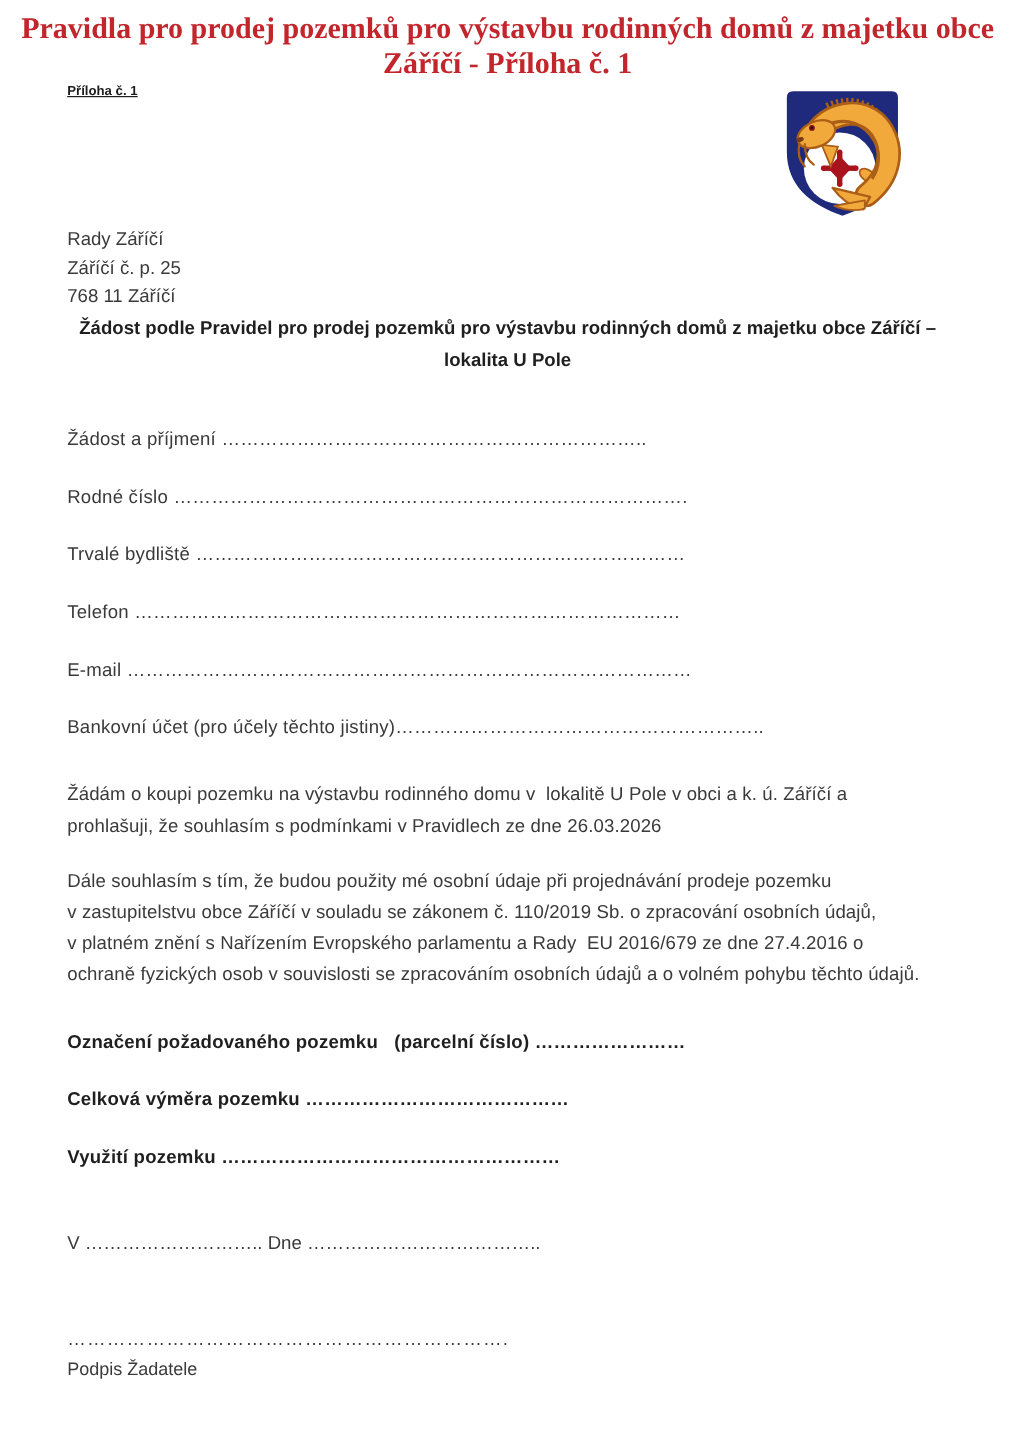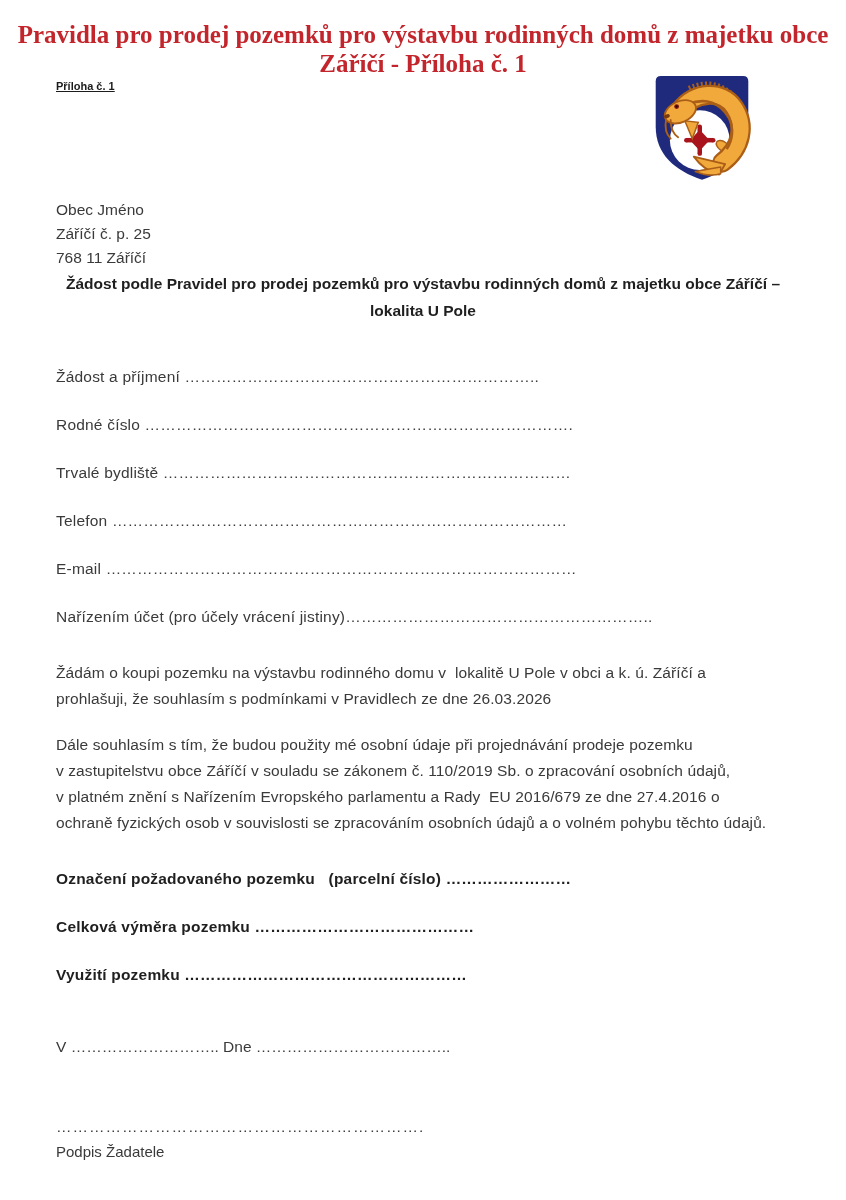--- a/index.html
+++ b/index.html
@@ -1,21 +1,21 @@
 <!DOCTYPE html>
 <html lang="cs"><head>
 <meta charset="utf-8">
 <style>
   html,body{margin:0;padding:0;background:#ffffff;}
   body{font-family:"Liberation Sans",sans-serif;color:#353535;}
   .page{position:relative;width:846px;height:1200px;background:#ffffff;overflow:hidden;}
 
   
   .doc-title{
-    margin-top:20px;
+    margin-top:10px;
     text-align:center;
     font-family:"Liberation Serif",serif;
     font-weight:bold;
     font-size:25px;
     line-height:29px;
     color:#c2262c;
   }
 
   .attachment-label{
     margin:2px 0 0 56px;
@@ -137,37 +137,37 @@
       <circle cx="41" cy="49" r="1.3" fill="#2a0505"></circle>
 
       <ellipse cx="28" cy="62" rx="4" ry="2.6" fill="#7a3a10" transform="rotate(-20 28 62)"></ellipse>
 
       <path d="M27,66 C25,76 27,86 33,92" stroke="#ab5e16" stroke-width="2.5" fill="none" stroke-linecap="round"></path>
       <path d="M33,67 C33,78 37,86 43,90" stroke="#ab5e16" stroke-width="2.5" fill="none" stroke-linecap="round"></path>
     </svg>
   </span>
 
   <div class="address">
-    <div>Obec Jméno</div>
+    <div>Rady Záříčí</div>
     <div>Záříčí č. p. 25</div>
     <div>768 11 Záříčí</div>
   </div>
 
   <div class="request-heading">
     <div>Žádost podle Pravidel pro prodej pozemků pro výstavbu rodinných domů z majetku obce Záříčí –</div>
     <div>lokalita U Pole</div>
   </div>
 
   <div class="form-block">
     <div class="form-row">Žádost a příjmení …………………………………………………………..</div>
     <div class="form-row">Rodné číslo ……………………………………………………………………….</div>
     <div class="form-row tall">Trvalé bydliště ……………………………………………………………………</div>
     <div class="form-row">Telefon ……………………………………………………………………………</div>
     <div class="form-row">E-mail ………………………………………………………………………………</div>
-    <div class="form-row">Nařízením účet (pro účely vrácení jistiny)…………………………………………………..</div>
+    <div class="form-row">Bankovní účet (pro účely těchto jistiny)…………………………………………………..</div>
   </div>
 
   <div class="para">
     <div>Žádám o koupi pozemku na výstavbu rodinného domu v &nbsp;lokalitě U Pole v obci a k. ú. Záříčí a</div>
     <div>prohlašuji, že souhlasím s podmínkami v Pravidlech ze dne 26.03.2026</div>
   </div>
 
   <div class="para">
     <div>Dále souhlasím s tím, že budou použity mé osobní údaje při projednávání prodeje pozemku</div>
     <div>v zastupitelstvu obce Záříčí v souladu se zákonem č. 110/2019 Sb. o zpracování osobních údajů,</div>

